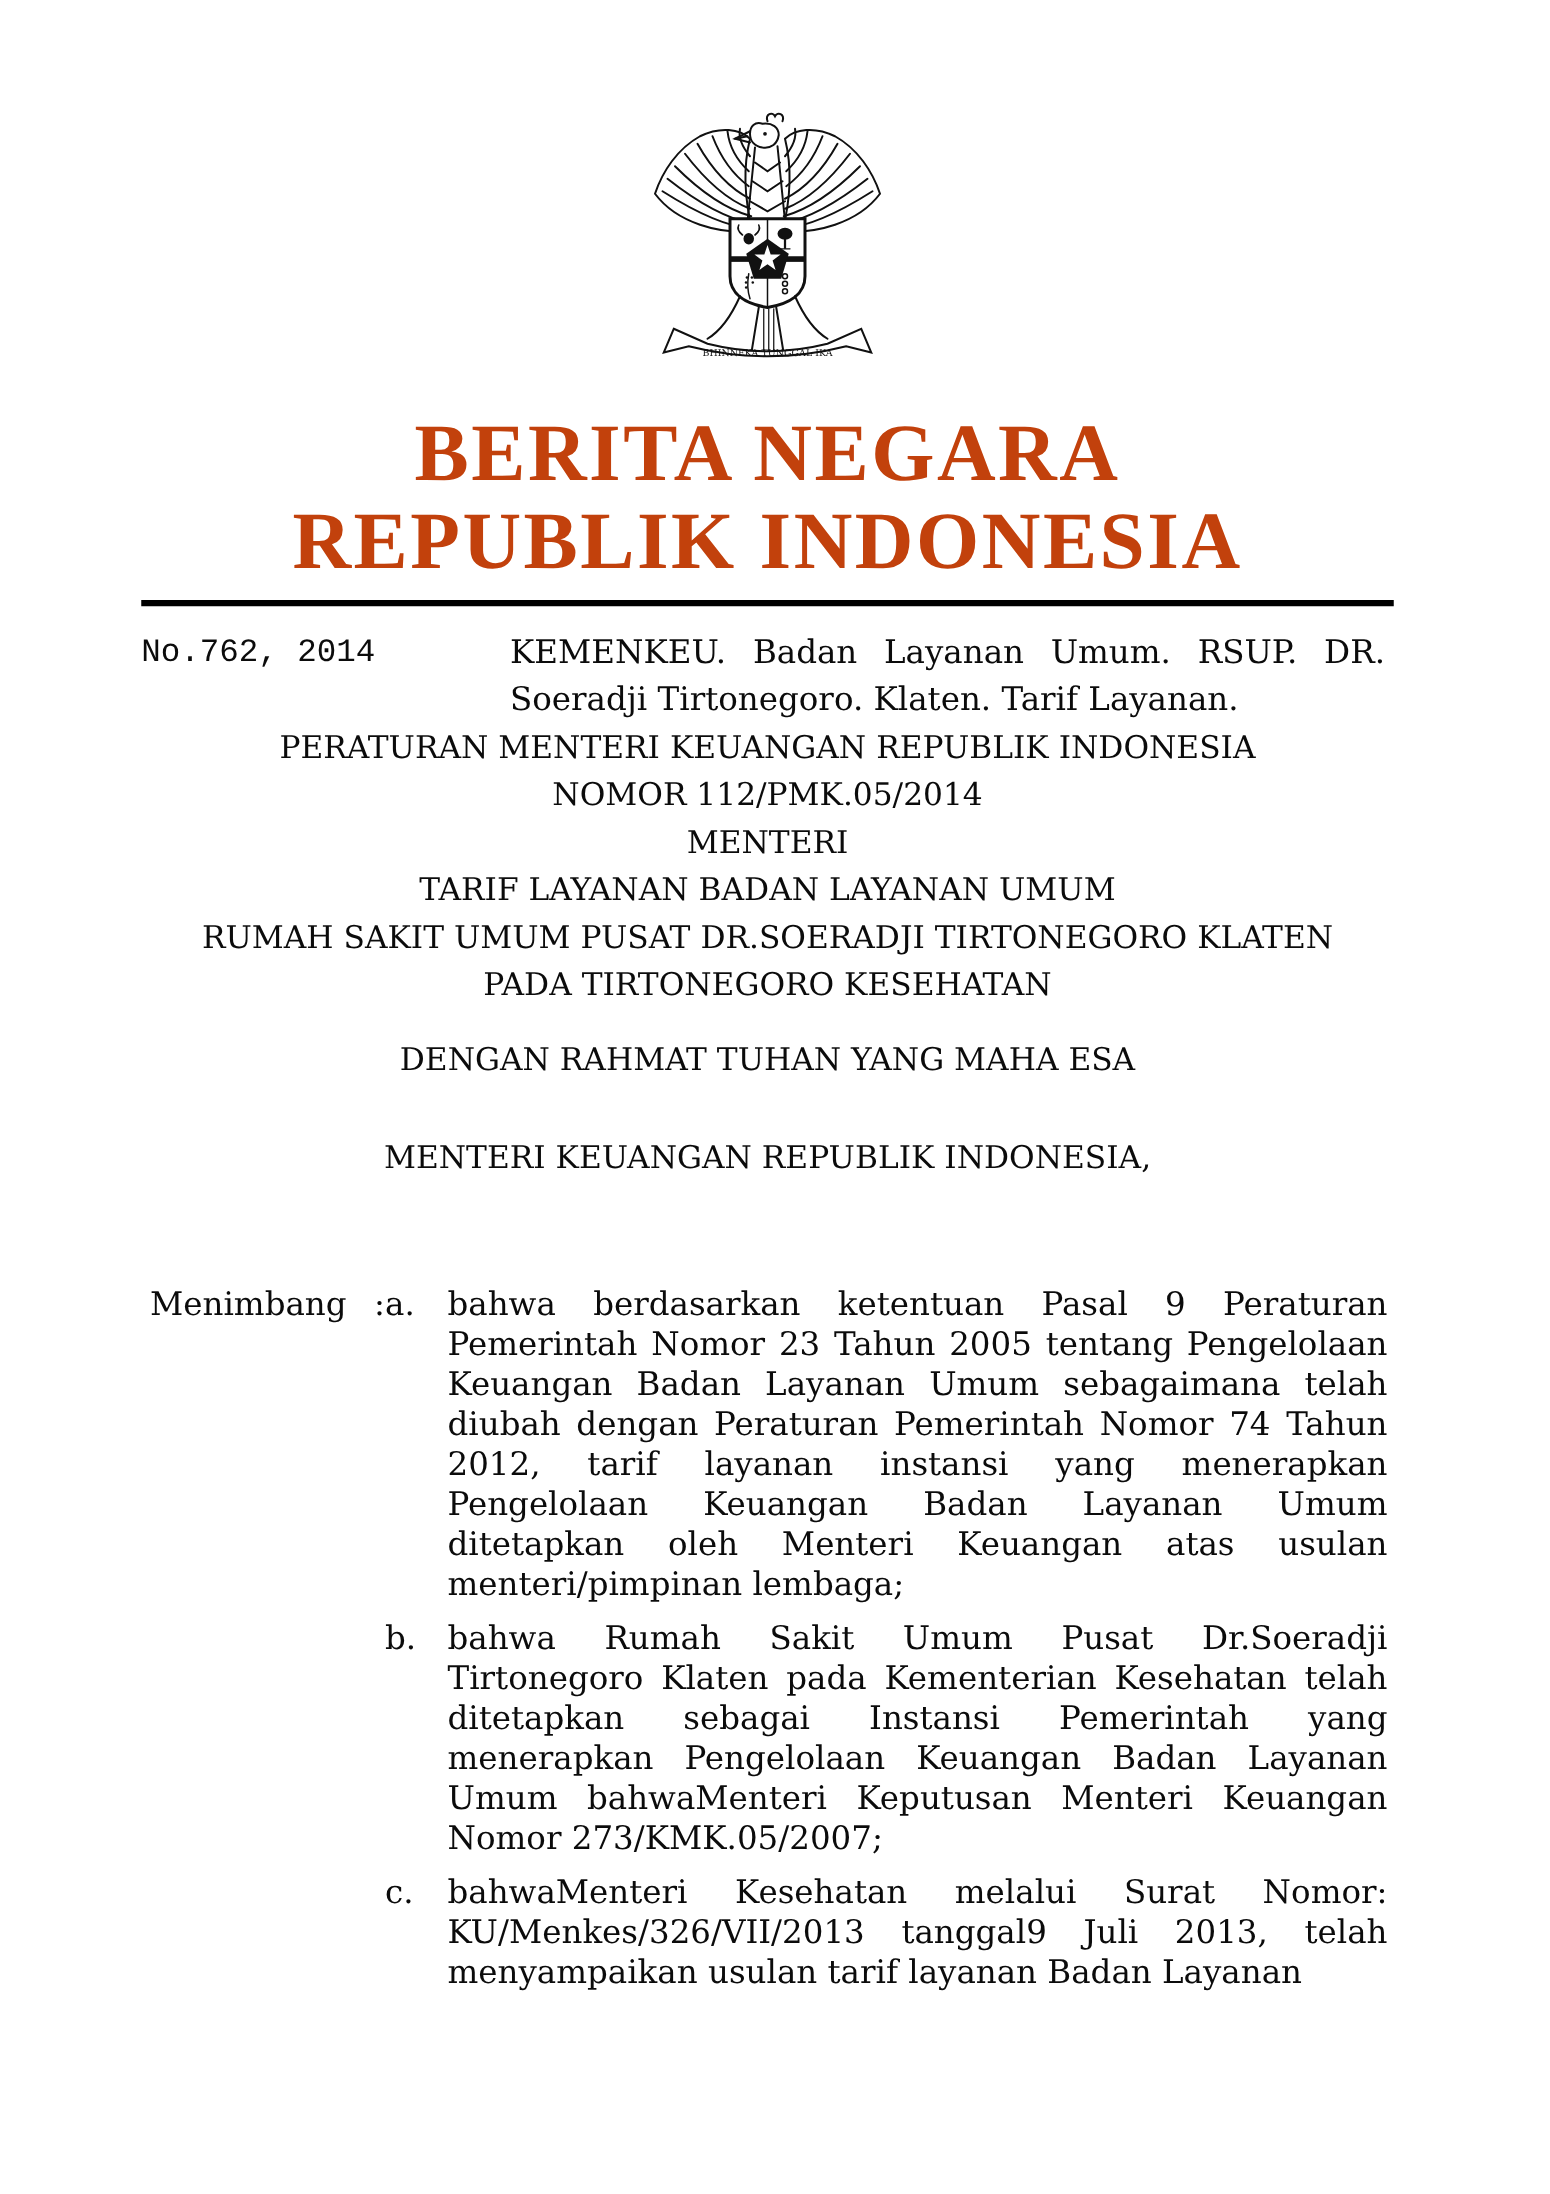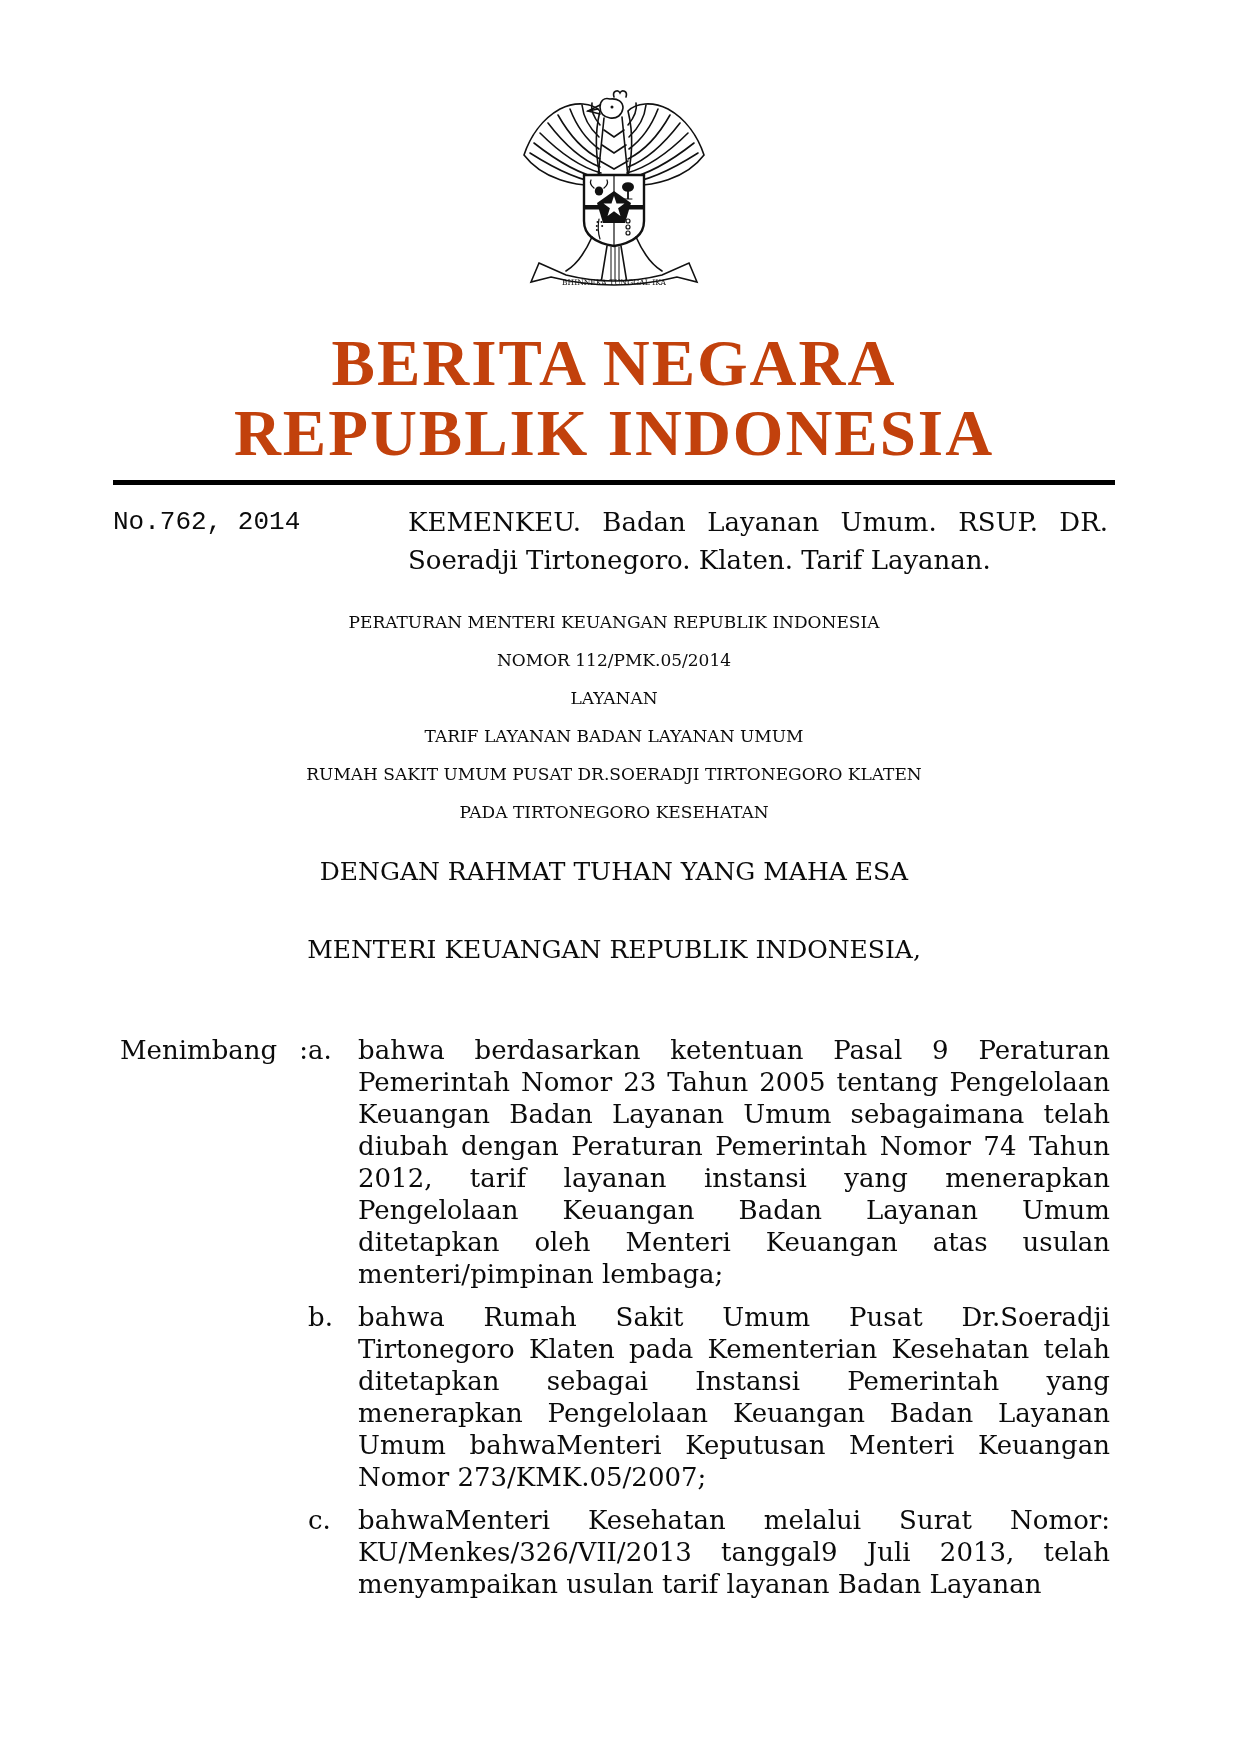--- a/index.html
+++ b/index.html
@@ -39,28 +39,28 @@
   .edition { white-space: nowrap; font-family: Liberation Mono, monospace; }
   .subject { width: 700px; }
 
   
   .ln { text-align: justify; text-align-last: justify; }
   .ln.last { text-align-last: left; }
   .center-lines .ln, .center-lines .ln.last { text-align: center; text-align-last: center; }
 
   
   .title-block {
-    margin-top: 24px; text-align: center;
-    font-size: 17px; line-height: 38px;
+    text-align: center;
+    font-size: 25px; line-height: 38px;
   }
   .invocation { margin-top: 22px; text-align: center; font-size: 25px; line-height: 38px; }
   .issuer     { margin-top: 40px; text-align: center; font-size: 25px; line-height: 38px; }
 
   
-  .menimbang { margin-top: 65px; padding-left: 120px; padding-right: 130px; font-size: 26px; }
+  .menimbang { margin-top: 83px; padding-left: 120px; padding-right: 130px; font-size: 26px; }
   .m-row { display: flex; align-items: flex-start; }
   .m-row + .m-row { margin-top: 11px; }
   .label-col {
     width: 188px; flex: 0 0 188px;
     display: flex; justify-content: space-between;
     line-height: 32px;
   }
   .marker-col { width: 50px; flex: 0 0 50px; line-height: 32px; }
   .text-col { width: 752px; flex: 0 0 752px; line-height: 32px; }
 </style>
@@ -159,21 +159,21 @@
     <div class="edition">No.762, 2014</div>
     <div class="subject">
         <div class="ln">KEMENKEU. Badan Layanan Umum. RSUP. DR.</div>
         <div class="ln last">Soeradji Tirtonegoro. Klaten. Tarif Layanan.</div>
       </div>
   </div>
 
   <div class="title-block center-lines">
       <div class="ln">PERATURAN MENTERI KEUANGAN REPUBLIK INDONESIA</div>
       <div class="ln">NOMOR 112/PMK.05/2014</div>
-      <div class="ln">LAYANAN</div>
+      <div class="ln">MENTERI</div>
       <div class="ln">TARIF LAYANAN BADAN LAYANAN UMUM</div>
       <div class="ln">RUMAH SAKIT UMUM PUSAT DR.SOERADJI TIRTONEGORO KLATEN</div>
       <div class="ln last">PADA TIRTONEGORO KESEHATAN</div>
     </div>
 
   <div class="invocation">DENGAN RAHMAT TUHAN YANG MAHA ESA</div>
 
   <div class="issuer">MENTERI KEUANGAN REPUBLIK INDONESIA,</div>
 
   <div class="menimbang">

